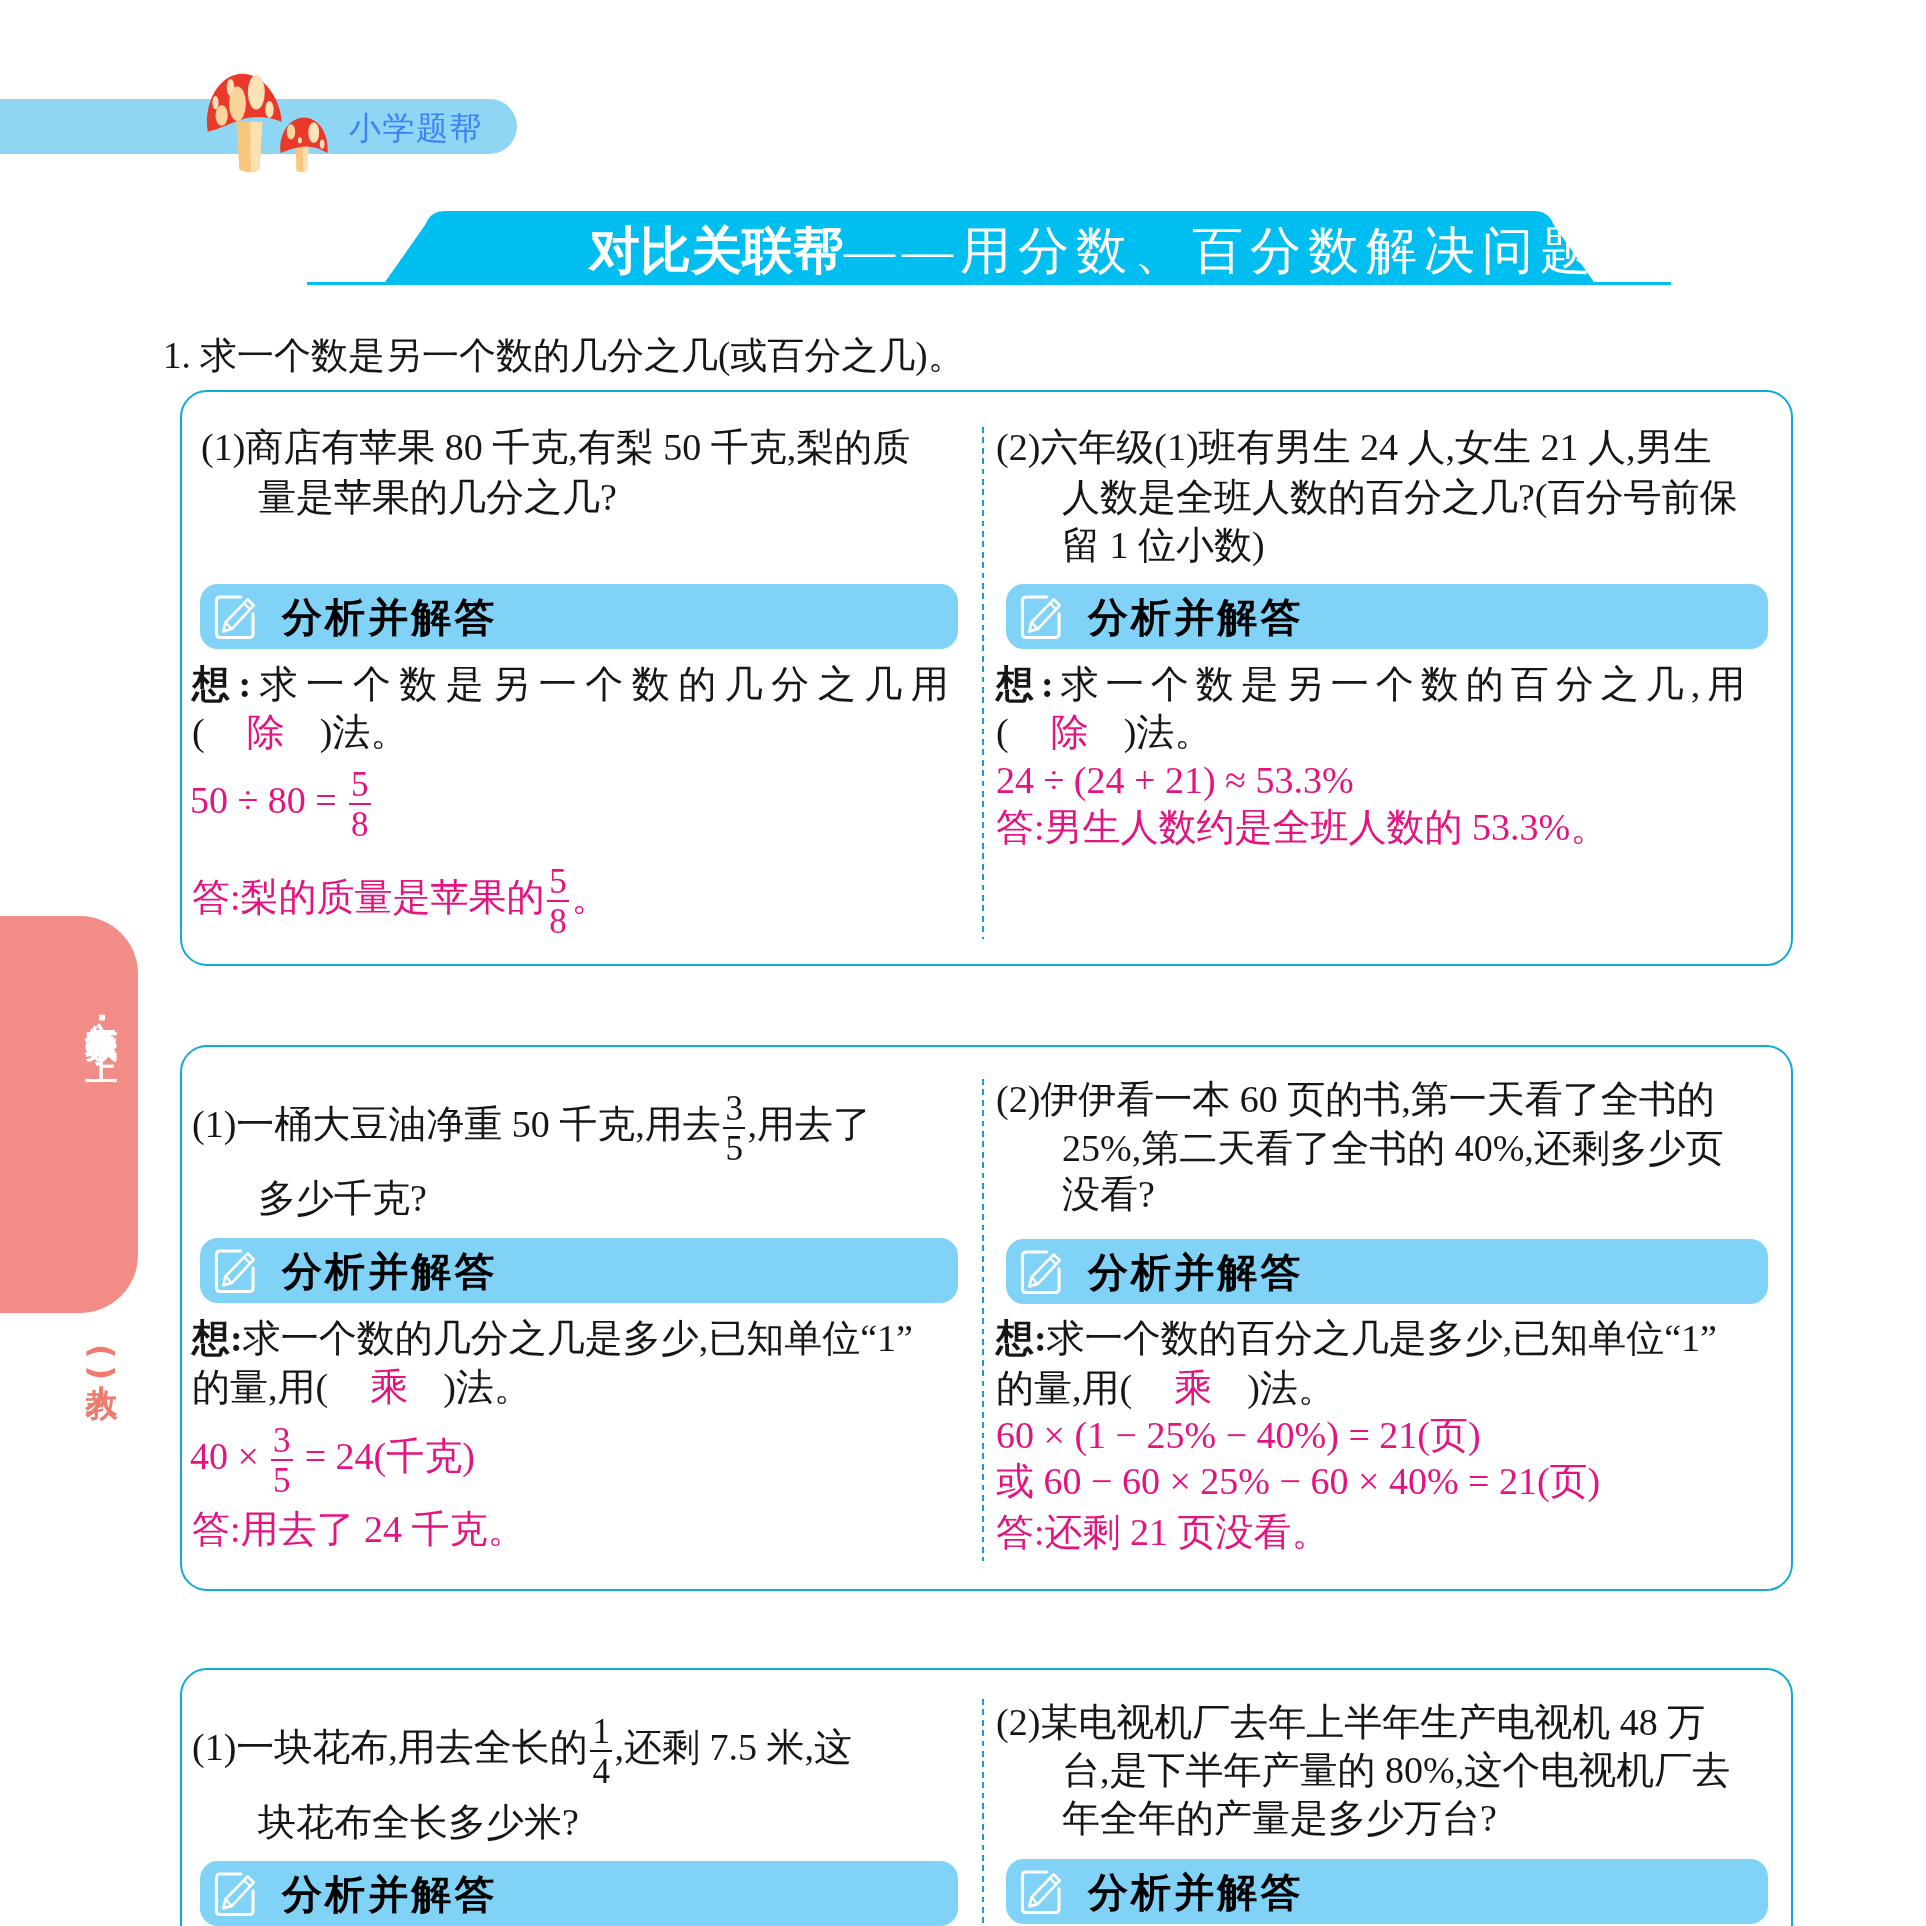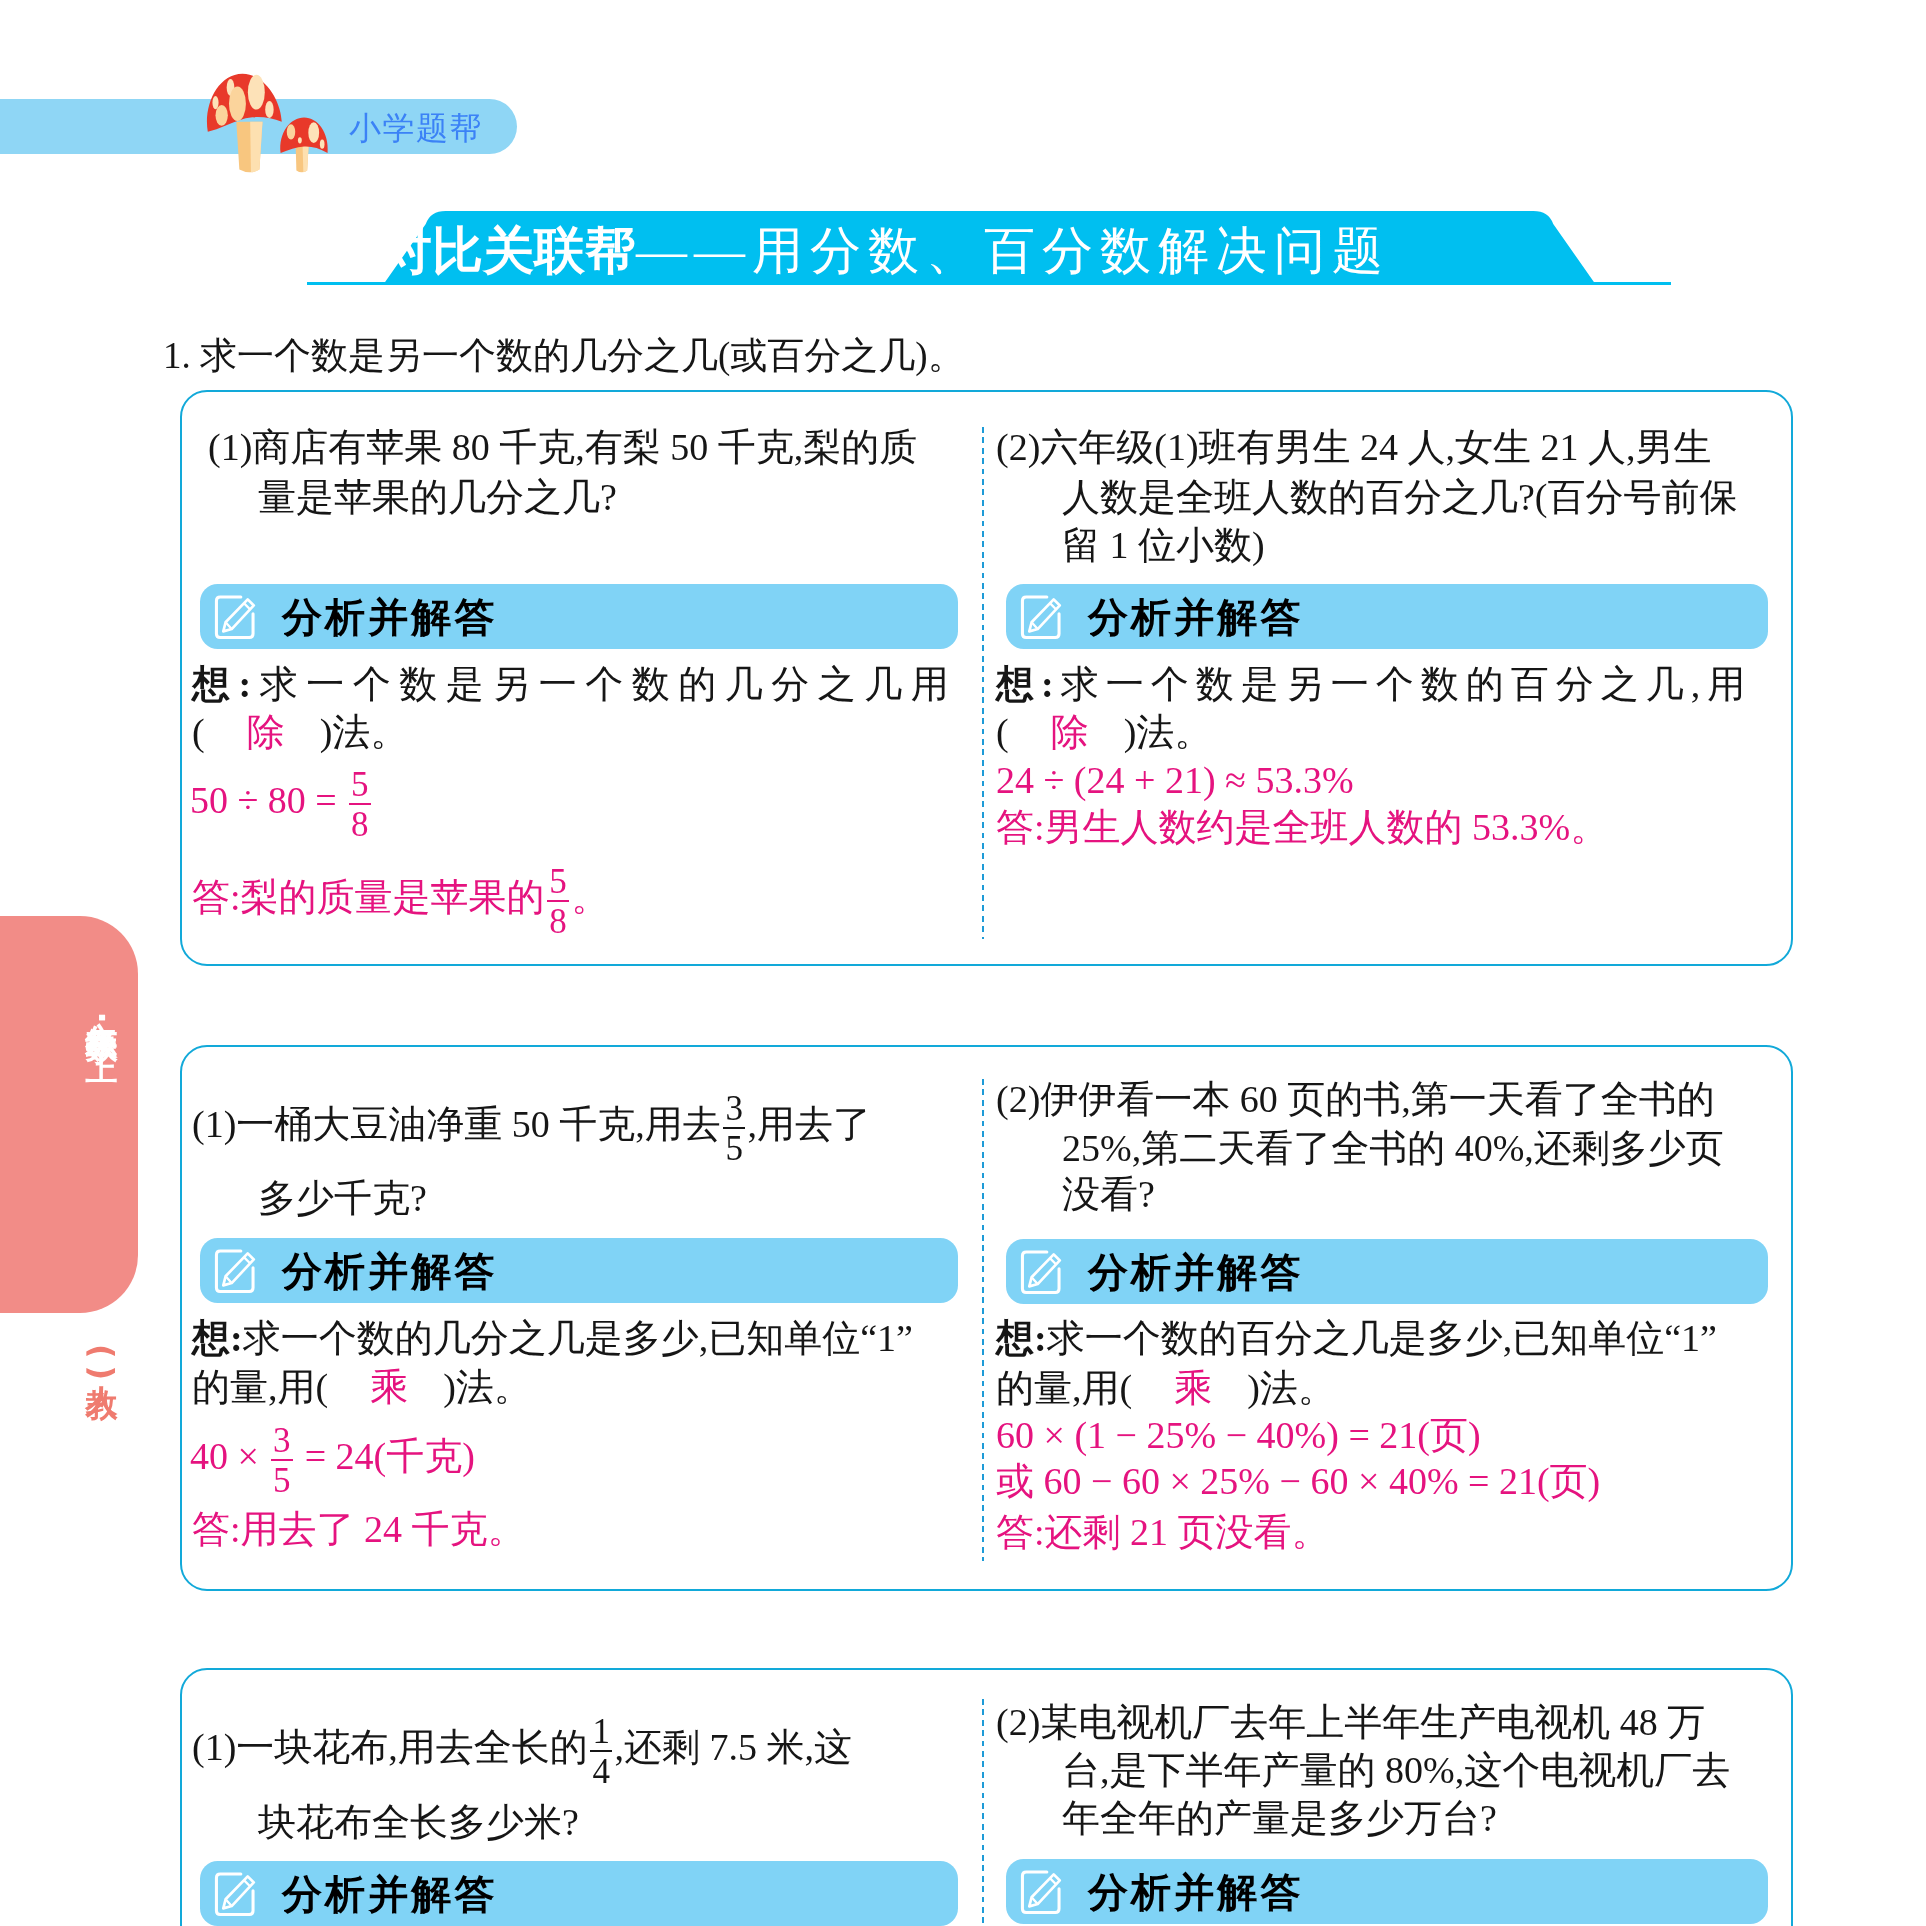--- a/index.html
+++ b/index.html
@@ -15,21 +15,21 @@
 .divider{position:absolute;width:1.9px;background:repeating-linear-gradient(to bottom,#1e9bd7 0 5.8px,transparent 5.8px 10.4px);z-index:3}
 .pill{position:absolute;height:65px;border-radius:17.7px;background:#80d3f6;z-index:1}
 .pill .pencil{position:absolute;left:14.3px;top:9.6px;width:43px;height:45px}
 .pill .pill-text{position:absolute;left:82px;top:8.5px;font-size:40px;line-height:48px;font-weight:bold;color:#000000;letter-spacing:3.1px;font-family:"DejaVu Sans","Liberation Sans",sans-serif;white-space:nowrap}
 .frac{display:inline-block;vertical-align:middle;text-align:center;line-height:1;margin:-17.7px 2.3px}
 .frac>span{display:block;font-size:35px;line-height:37px;padding:0 2.3px}
 .frac>.bar{height:1.9px;background:currentColor;padding:0;margin:0.8px 0}
 .blank{display:inline-block;padding:0 35px 0 42px}
 .header-bar{left:0;top:99px;width:517px;height:55px;background:#8fd6f5;border-radius:0 28px 28px 0}
 .brand{left:349px;top:109px;font-size:32px;line-height:39px;color:#3b82f6;white-space:nowrap;font-family:"DejaVu Sans","Liberation Sans",sans-serif;letter-spacing:1.5px}
-.title-text{left:381px;top:218px;width:1217px;text-align:left;color:#ffffff;font-size:51px;line-height:65px;white-space:nowrap}
+.title-text{left:381px;top:218px;width:1217px;text-align:right;color:#ffffff;font-size:51px;line-height:65px;white-space:nowrap}
 .title-main{font-weight:bold;font-family:"DejaVu Sans","Liberation Sans",sans-serif}
 .title-sub{letter-spacing:7px;font-family:"Liberation Serif","DejaVu Serif",serif}
 .side-tab{left:0;top:916px;width:138px;height:397px;background:#f28c87;border-radius:0 58px 58px 0}
 .side-text{left:84px;top:996px;writing-mode:vertical-rl;font-size:32px;line-height:35px;font-weight:bold;color:#fff;letter-spacing:3.1px;font-family:"DejaVu Sans","Liberation Sans",sans-serif;white-space:nowrap}
 .side-edition{left:84px;top:1344px;writing-mode:vertical-rl;font-size:32px;line-height:35px;font-weight:bold;color:#ef7b6f;letter-spacing:2.3px;font-family:"DejaVu Sans","Liberation Sans",sans-serif;white-space:nowrap}
 </style>
 </head>
 <body>
 
 <div class="page">
@@ -65,21 +65,21 @@
 
   <div class="abs side-tab"></div>
   <div class="abs side-text">六年级数学·上</div>
   <div class="abs side-edition">(人教)</div>
 
   <div class="ln head" style="left:163px;top:333px">1. 求一个数是另一个数的几分之几(或百分之几)。</div>
   <div class="box" style="left:180px;top:390px;width:1613px;height:576px"></div>
   <div class="divider" style="left:982px;top:427px;height:512px"></div>
 
   <div class="grp">
-    <div class="ln" style="left:208px;top:424px"><span>(1)</span><span>商店有苹果 80 千克,有梨 50 千克,梨的质</span></div>
+    <div class="ln" style="left:201px;top:424px"><span>(1)</span><span>商店有苹果 80 千克,有梨 50 千克,梨的质</span></div>
     <div class="ln" style="left:258px;top:474px">量是苹果的几分之几?</div>
     <div class="pill" style="left:200px;top:584px;width:758px">
       <svg class="pencil" viewBox="0 0 112 118">
           <path d="M70 8 H16 Q6 8 6 18 V104 Q6 114 16 114 H92 Q102 114 102 104 V52" stroke="#fff" stroke-width="8" fill="none" stroke-linecap="round"></path>
           <path d="M24 98 L30 74 L88 14 L104 30 L46 92 Z" stroke="#fff" stroke-width="7" fill="none" stroke-linejoin="round"></path>
           <path d="M30 74 L46 92 M78 24 L94 40" stroke="#fff" stroke-width="6"></path>
         </svg>
       <span class="pill-text">分析并解答</span>
     </div>
     <div class="ln" style="left:192px;top:661px;letter-spacing:8.5px"><span class="bold">想:</span><span>求一个数是另一个数的几分之几用</span></div>

